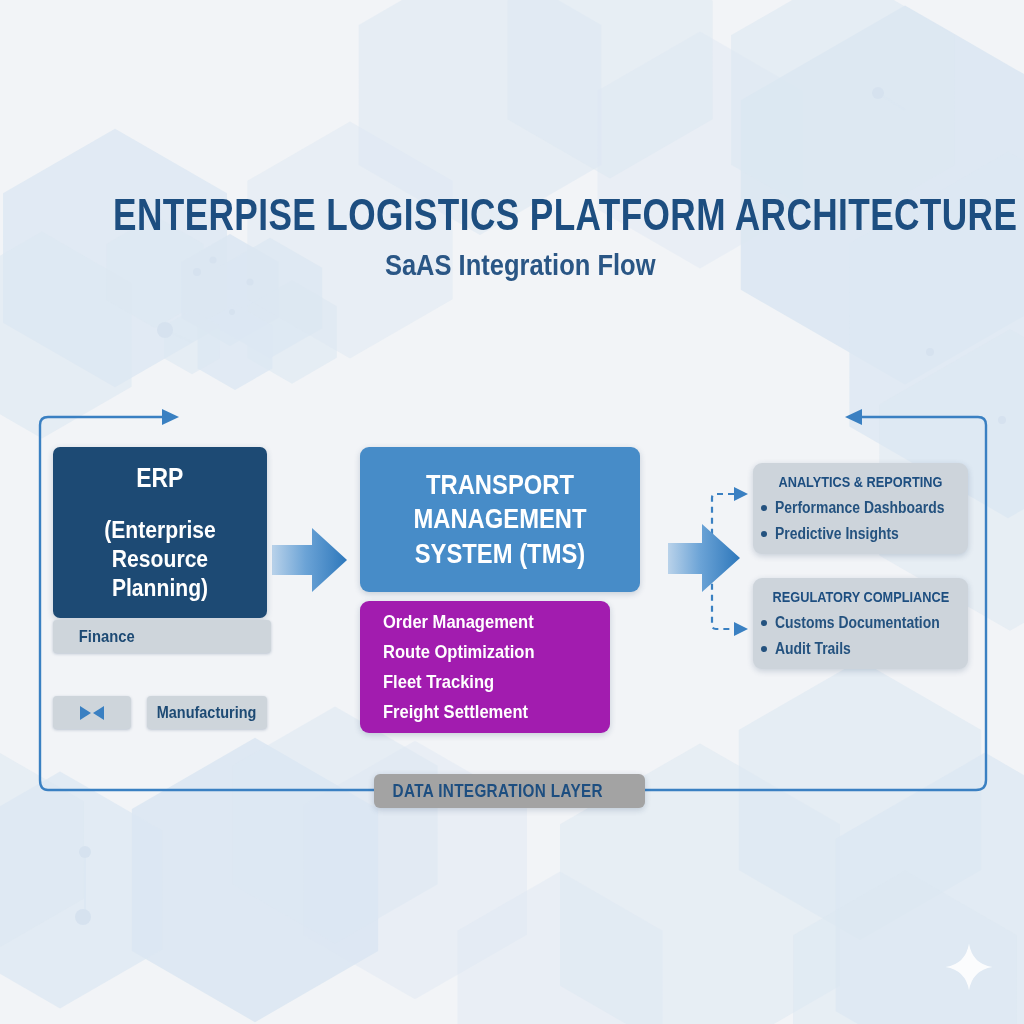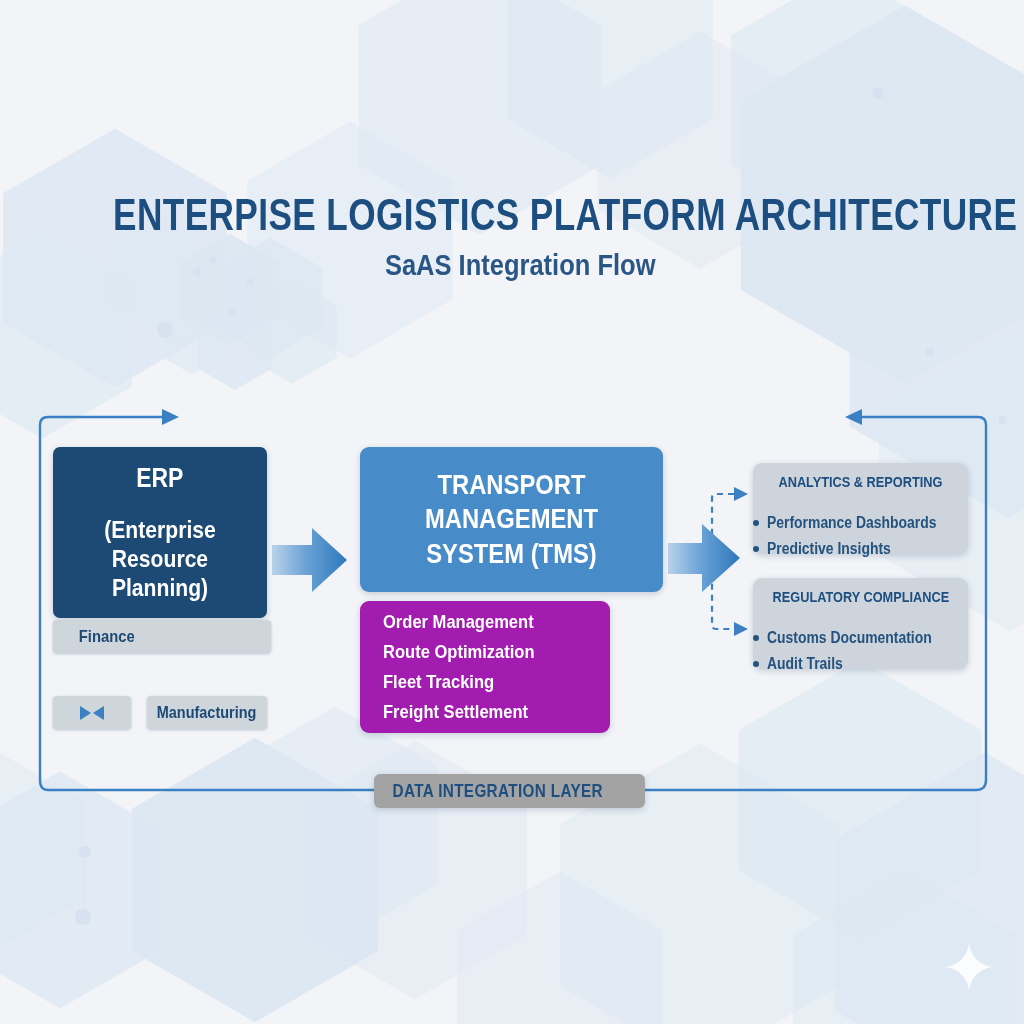--- a/index.html
+++ b/index.html
@@ -33,35 +33,35 @@
              display:flex; align-items:center; color:#1d4a74; font-weight:bold; font-size:17px;
              box-shadow:0 1px 3px rgba(25,55,95,0.25); }
   .row-finance { left:53px; top:620px; width:214px; padding-left:4px; }
   .row-hr-inv  { left:53px; top:658px; width:214px; }
   .row-icon    { left:53px;  top:696px; width:78px;  justify-content:center; }
   .row-manu    { left:147px; top:696px; width:120px; justify-content:center; }
   .pl25 { padding-left:25px; }
   .inv-pos { position:absolute; left:112px; }
 
   
-  .tms-head { left:360px; top:447px; width:303px; height:145px; background:#478cc8; border-radius:9px;
+  .tms-head { left:360px; top:447px; width:280px; height:145px; background:#478cc8; border-radius:9px;
               display:flex; align-items:center; justify-content:center; }
   .tms-head .t { width:340px; text-align:center; color:#fff; font-weight:bold; font-size:28px;
                  line-height:1.22; transform:scaleX(0.85); transform-origin:50% 50%; }
   .tms-list { left:360px; top:601px; width:250px; height:132px; background:#a21caf; border-radius:9px;
               display:flex; flex-direction:column; justify-content:center; padding:0; }
   .tms-list ul { list-style:none; margin:0; padding:0 0 0 23px; }
   .tms-list li { color:#fff; font-weight:bold; font-size:19px; line-height:30px; }
 
   
   .gray-card { width:215px; background:#cdd4db; border-radius:9px; padding-top:10px; padding-bottom:8px; }
   .card-analytics  { left:753px; top:463px; height:73px; }
   .card-compliance { left:753px; top:578px; height:73px; }
   .gray-card h3 { margin:0; text-align:center; font-size:15px; font-weight:bold; color:#1d4e80; }
-  .gray-card ul { list-style:none; margin:20px 0 0 0; padding:0 0 0 0; }
+  .gray-card ul { list-style:none; margin:5px 0 0 0; padding:0 0 0 8px; }
   .gray-card li { display:flex; align-items:center; font-size:16px; font-weight:bold; color:#24527f;
                   line-height:26px; }
   .gray-card .dot { width:6px; height:6px; border-radius:50%; background:#24527f; margin-right:8px; flex:none; }
 
   
   .dil { left:374px; top:774px; width:271px; height:34px; background:#a3a3a3; border-radius:6px;
          display:flex; align-items:center; justify-content:flex-start; z-index:5; }
   .dil .t { font-size:18px; font-weight:bold; color:#1d4e80; letter-spacing:0.4px; }
 
   .sparkle { position:absolute; left:944px; top:942px; width:50px; height:50px; opacity:0.9; }

